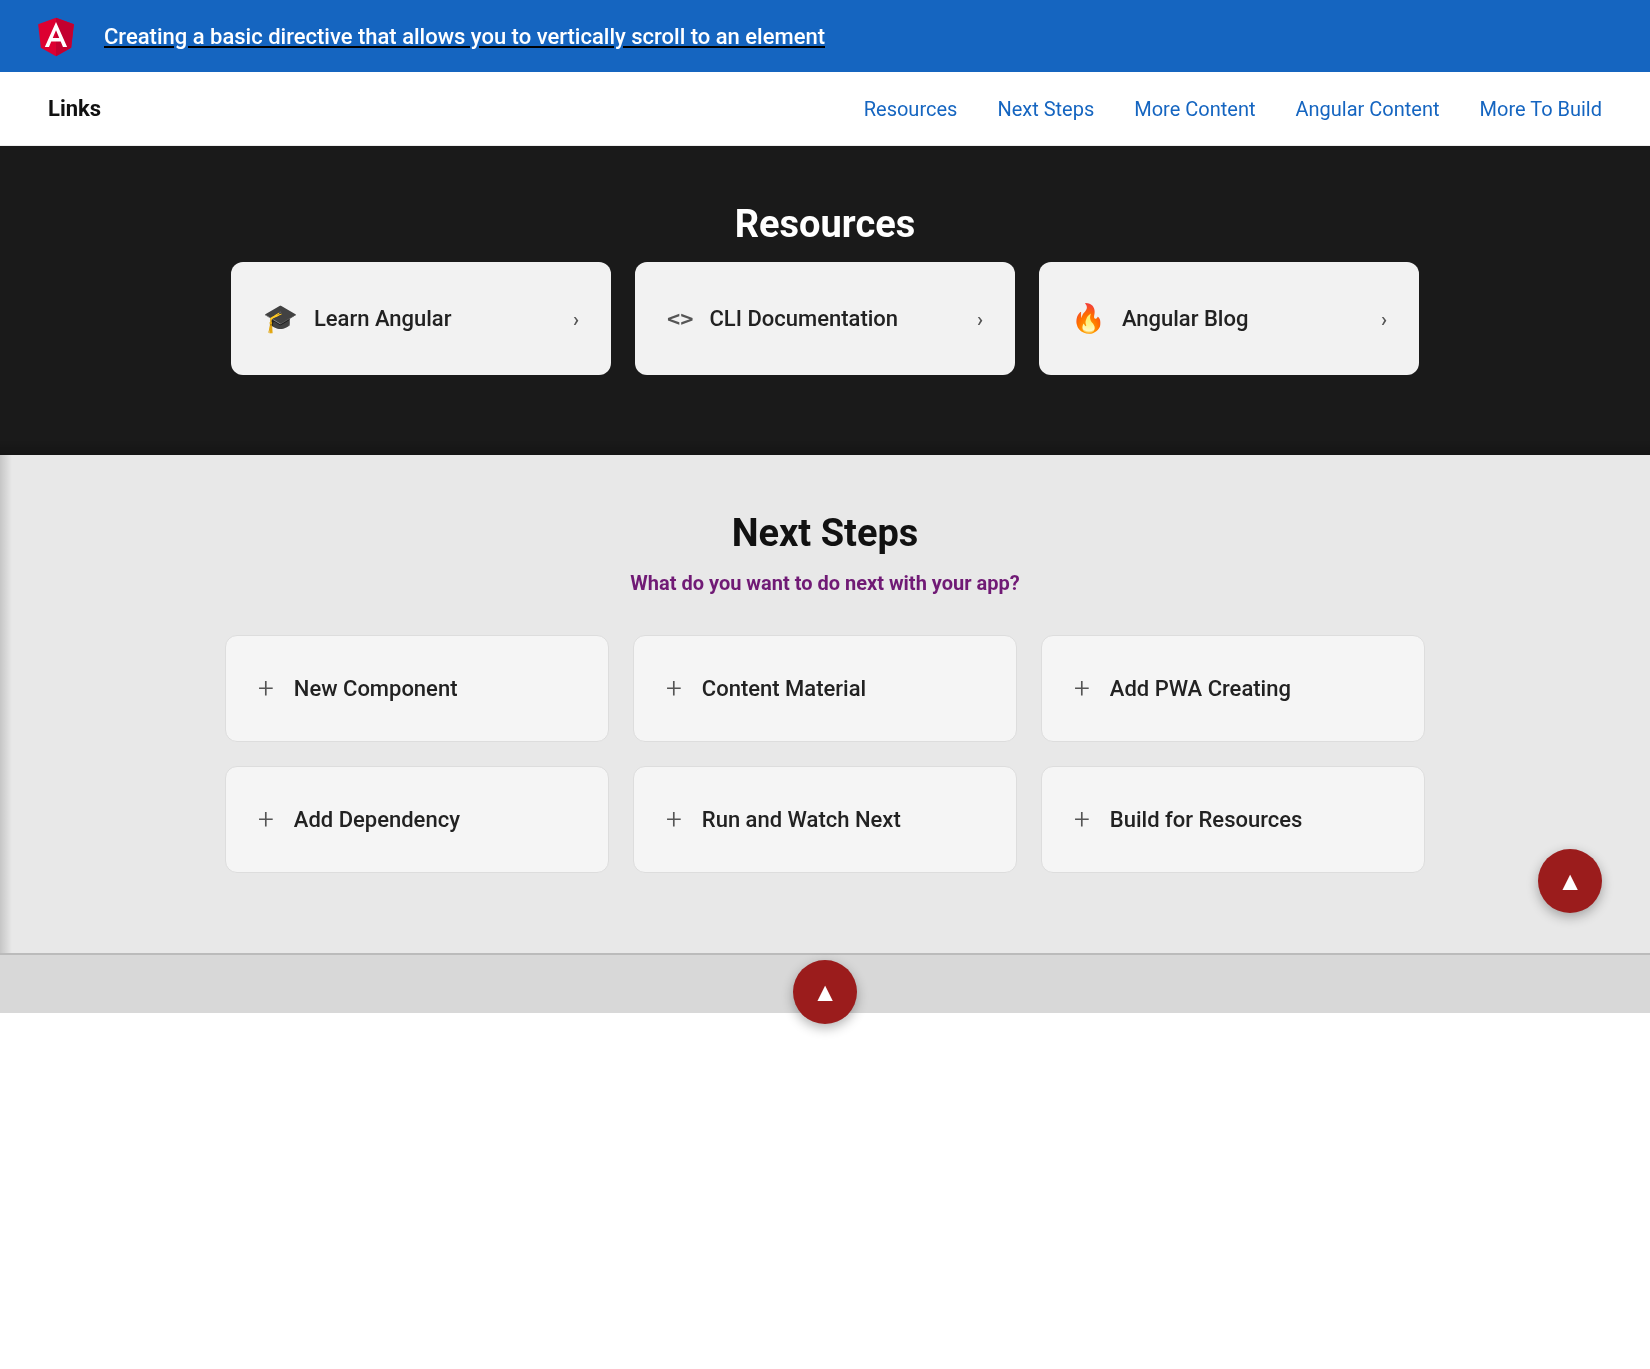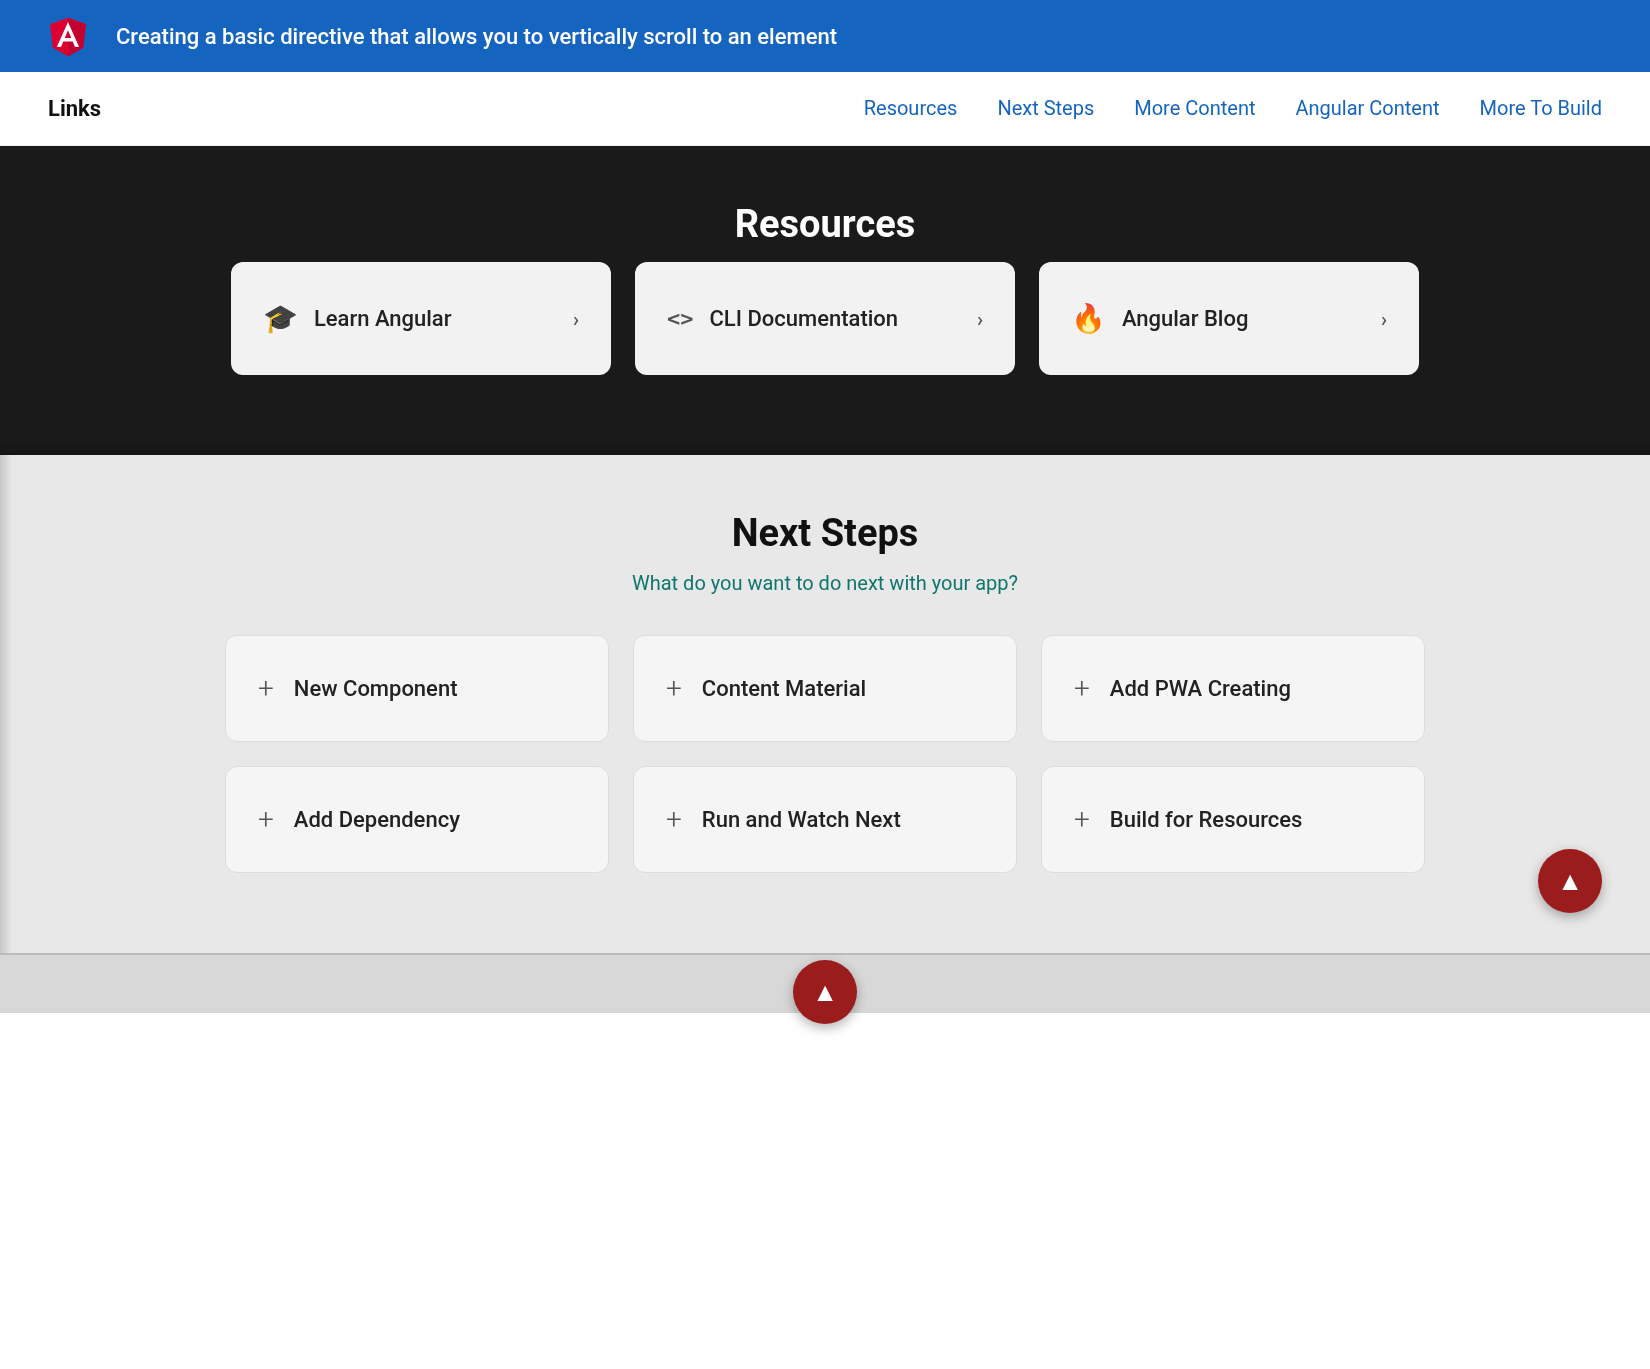--- a/index.html
+++ b/index.html
@@ -14,40 +14,42 @@
       min-height: 1369px;
       background: #fff;
       overflow-x: hidden;
     }
 
     
     .header {
       background: #1565c0;
       display: flex;
       align-items: center;
-      padding: 0 44px;
+      padding: 0 32px;
       height: 72px;
       gap: 24px;
+      text-decoration: underline;
     }
 
     .angular-logo {
       width: 48px;
       height: 48px;
       flex-shrink: 0;
     }
 
     .header-title {
       color: #fff;
       font-size: 22px;
       font-weight: 500;
     }
 
     
     .nav-bar {
       display: flex;
+      align-items: center;
       padding: 24px 48px;
       border-bottom: 1px solid #eee;
       gap: 48px;
     }
 
     .nav-label {
       font-size: 22px;
       font-weight: 700;
       color: #111;
     }
@@ -125,21 +127,22 @@
       background: #e8e8e8;
       padding: 56px 48px 80px 48px;
       position: relative;
     }
 
     .next-steps-section .section-title {
       color: #111;
     }
 
     .next-steps-section .section-subtitle {
-      color: #0f766e;
+      color: #701a75;
+      font-weight: bold;
     }
 
     .steps-grid {
       display: grid;
       grid-template-columns: repeat(3, 1fr);
       gap: 24px;
       max-width: 1200px;
       margin: 0 auto;
     }
 

